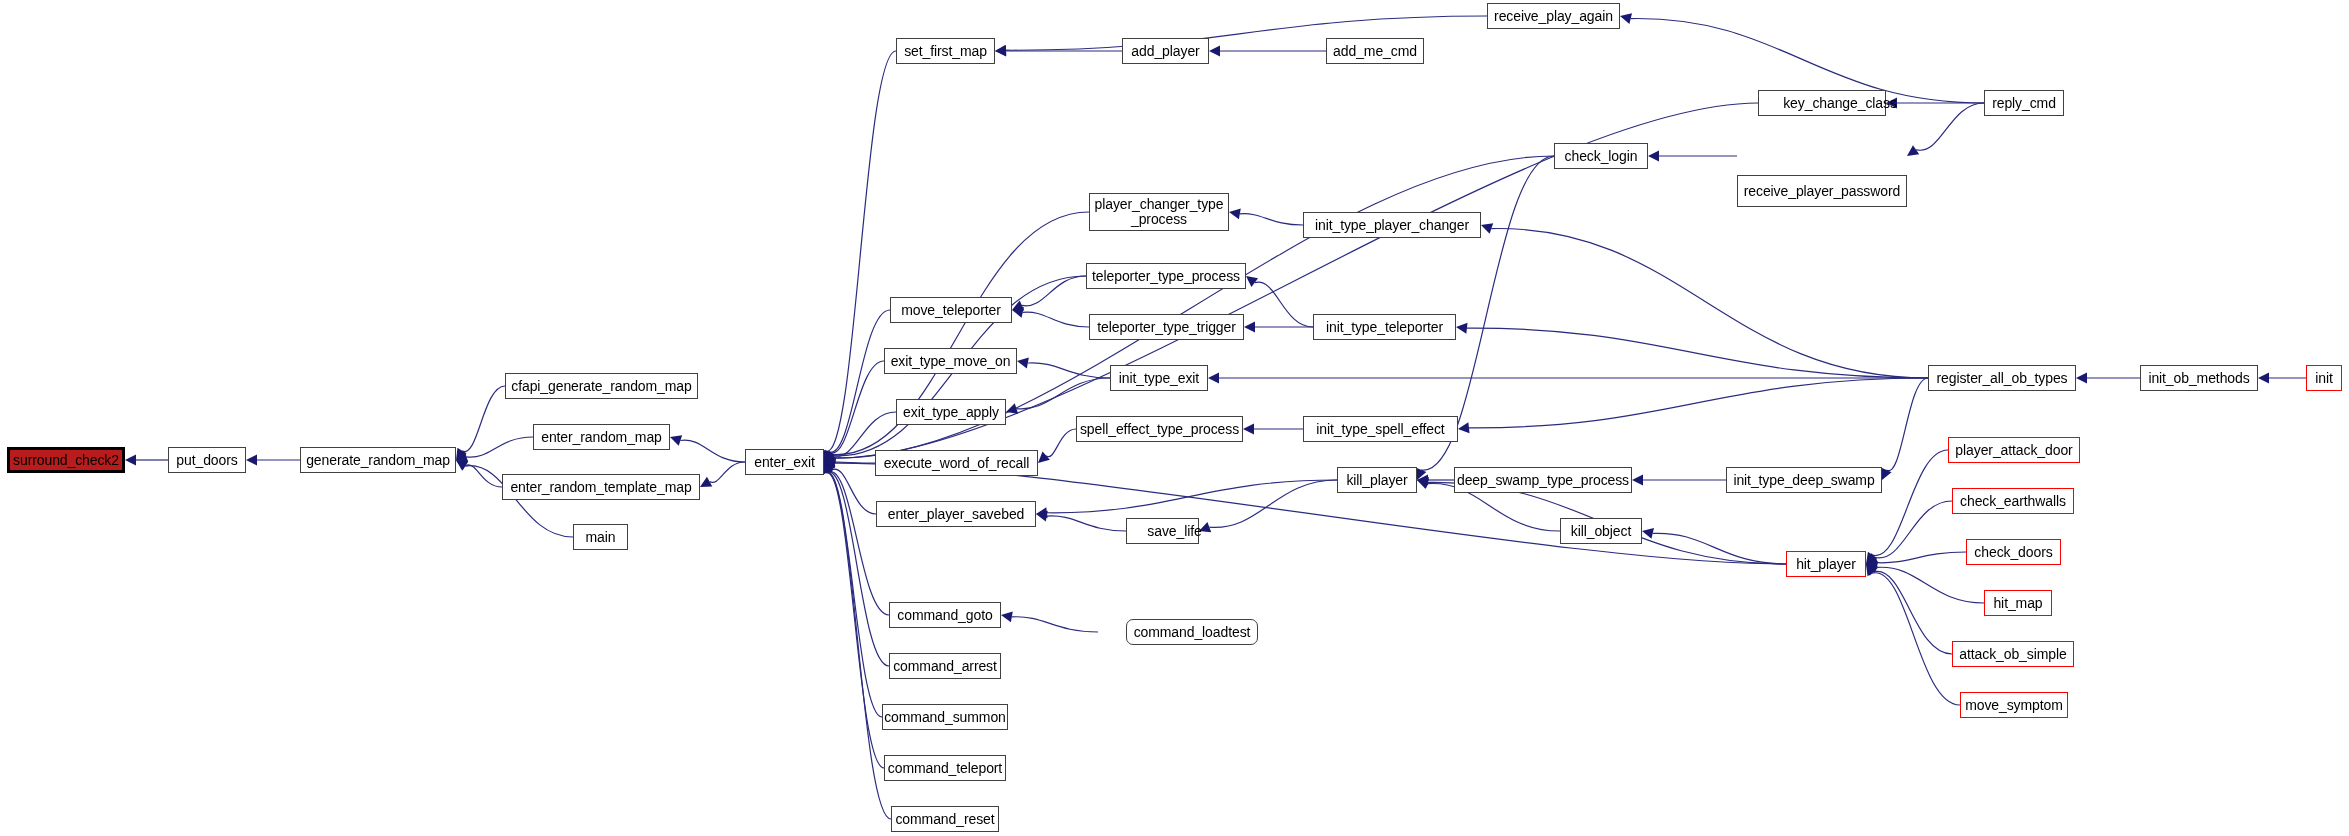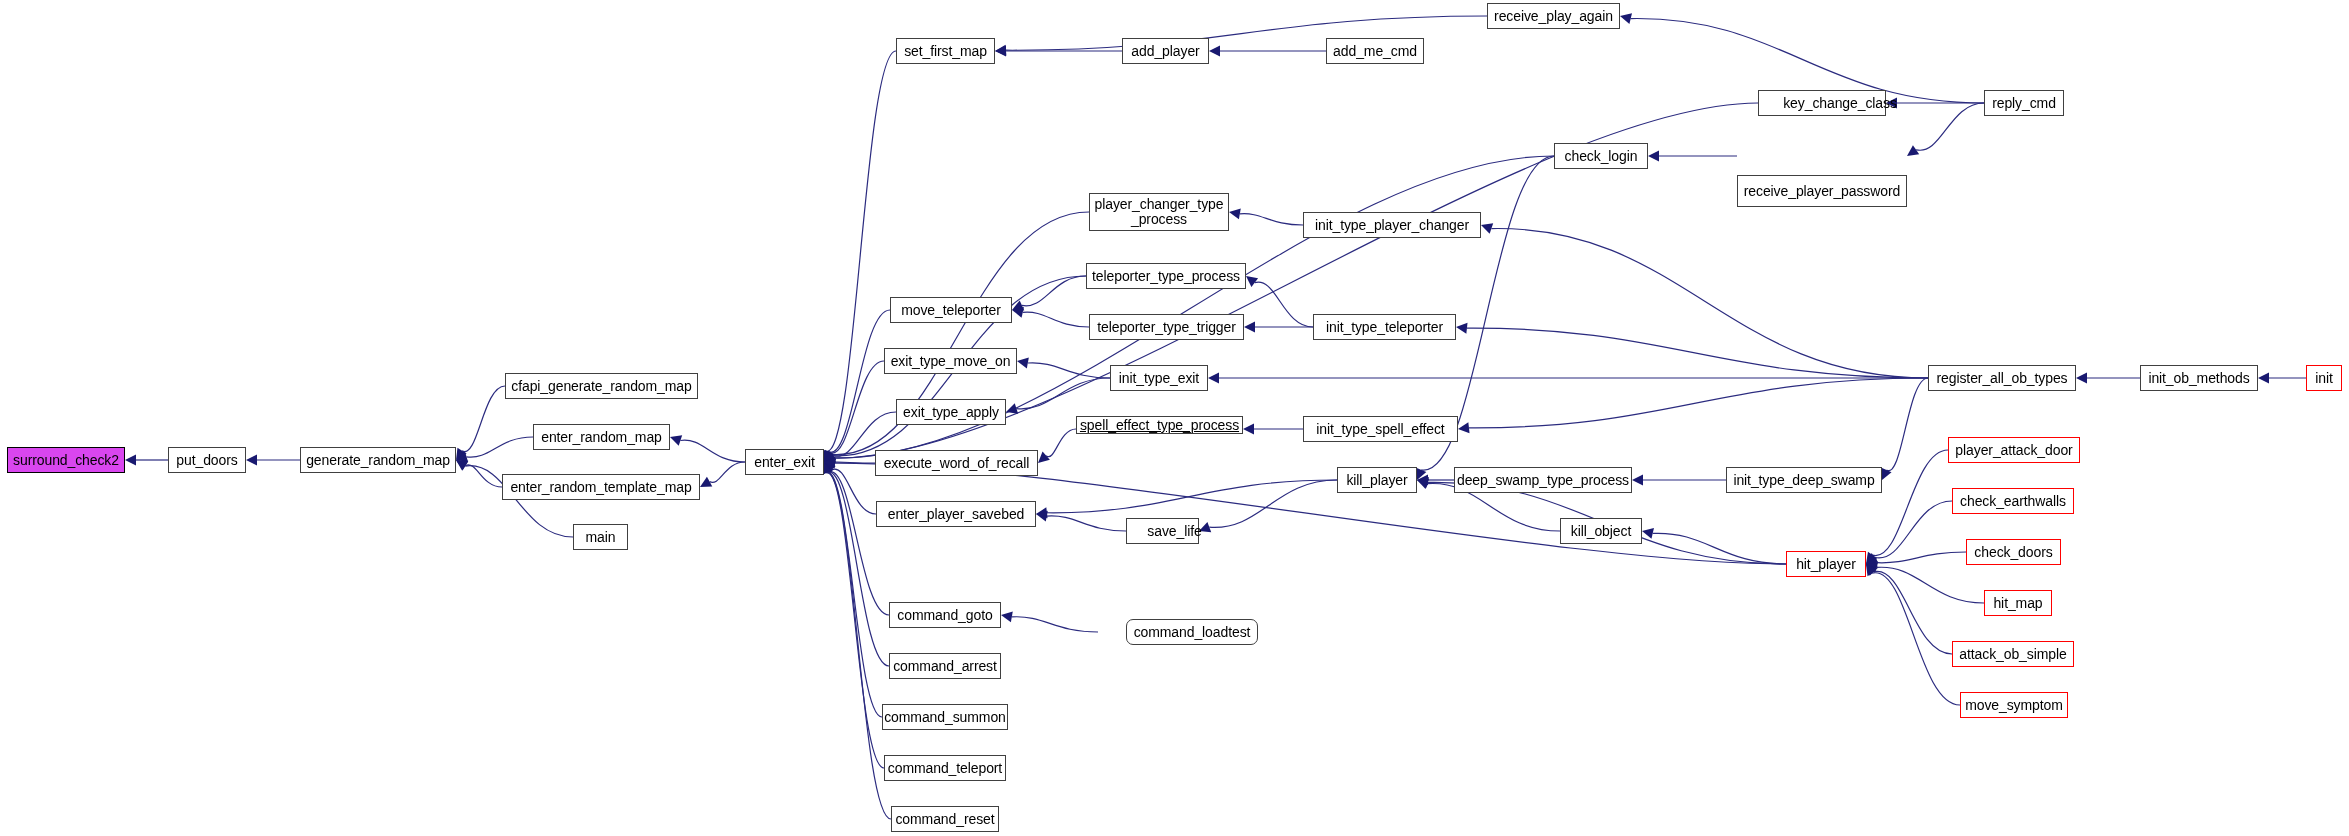--- a/index.html
+++ b/index.html
@@ -14,21 +14,21 @@
     background:#ffffff;
     border:1px solid #404040;
     color:#000000;
     font-family:"Liberation Sans", sans-serif;
     font-size:14px;
     line-height:1.05;
     white-space:pre-line;
     letter-spacing:-0.1px;
   }
   .nodebox.red{border:1px solid #ff0000;}
-  .nodebox.highlight{background:#d946ef;border:1px solid #000000;}
+  .nodebox.highlight{background:#b91c1c;border:3px solid #000000;}
   .edge{fill:none;stroke:#2b2b7f;stroke-width:1.2px;}
   .arrowhead{fill:#191970;stroke:none;}
 </style>
 </head>
 <body>
 
 <div id="stage">
   <svg id="edges-svg" viewBox="0 0 2349 836" preserveAspectRatio="none">
       <path class="edge" d="M 168 460 C 148.65 460, 144.35 460, 136 460"></path>
       <polygon class="arrowhead" points="125,460 136,454.5 136,465.5"></polygon>
@@ -177,21 +177,21 @@
       <div class="nodebox" style="left: 1089px; top: 193px; width: 140px; height: 38px;">player_changer_type
 _process</div>
       <div class="nodebox" style="left: 1303px; top: 212px; width: 178px; height: 26px;">init_type_player_changer</div>
       <div class="nodebox" style="left: 1086px; top: 263px; width: 160px; height: 26px;">teleporter_type_process</div>
       <div class="nodebox" style="left: 890px; top: 297px; width: 122px; height: 26px;">move_teleporter</div>
       <div class="nodebox" style="left: 1089px; top: 314px; width: 155px; height: 26px;">teleporter_type_trigger</div>
       <div class="nodebox" style="left: 1313px; top: 314px; width: 143px; height: 26px;">init_type_teleporter</div>
       <div class="nodebox" style="left: 884px; top: 348px; width: 133px; height: 26px;">exit_type_move_on</div>
       <div class="nodebox" style="left: 1110px; top: 365px; width: 98px; height: 26px;">init_type_exit</div>
       <div class="nodebox" style="left: 896px; top: 399px; width: 110px; height: 26px;">exit_type_apply</div>
-      <div class="nodebox" style="left: 1076px; top: 416px; width: 167px; height: 18px; text-decoration: underline;">spell_effect_type_process</div>
+      <div class="nodebox" style="left: 1076px; top: 416px; width: 167px; height: 26px;">spell_effect_type_process</div>
       <div class="nodebox" style="left: 1303px; top: 416px; width: 155px; height: 26px;">init_type_spell_effect</div>
       <div class="nodebox" style="left: 875px; top: 450px; width: 163px; height: 26px;">execute_word_of_recall</div>
       <div class="nodebox" style="left: 1337px; top: 467px; width: 80px; height: 26px;">kill_player</div>
       <div class="nodebox" style="left: 1454px; top: 467px; width: 178px; height: 26px;">deep_swamp_type_process</div>
       <div class="nodebox" style="left: 1726px; top: 467px; width: 156px; height: 26px;">init_type_deep_swamp</div>
       <div class="nodebox" style="left: 876px; top: 501px; width: 160px; height: 26px;">enter_player_savebed</div>
       <div class="nodebox" style="left: 1126px; top: 518px; width: 73px; height: 26px; padding-left: 24px;">save_life</div>
       <div class="nodebox" style="left: 1560px; top: 518px; width: 82px; height: 26px;">kill_object</div>
       <div class="nodebox red" style="left: 1786px; top: 551px; width: 80px; height: 26px;">hit_player</div>
       <div class="nodebox" style="left: 1928px; top: 365px; width: 148px; height: 26px;">register_all_ob_types</div>

